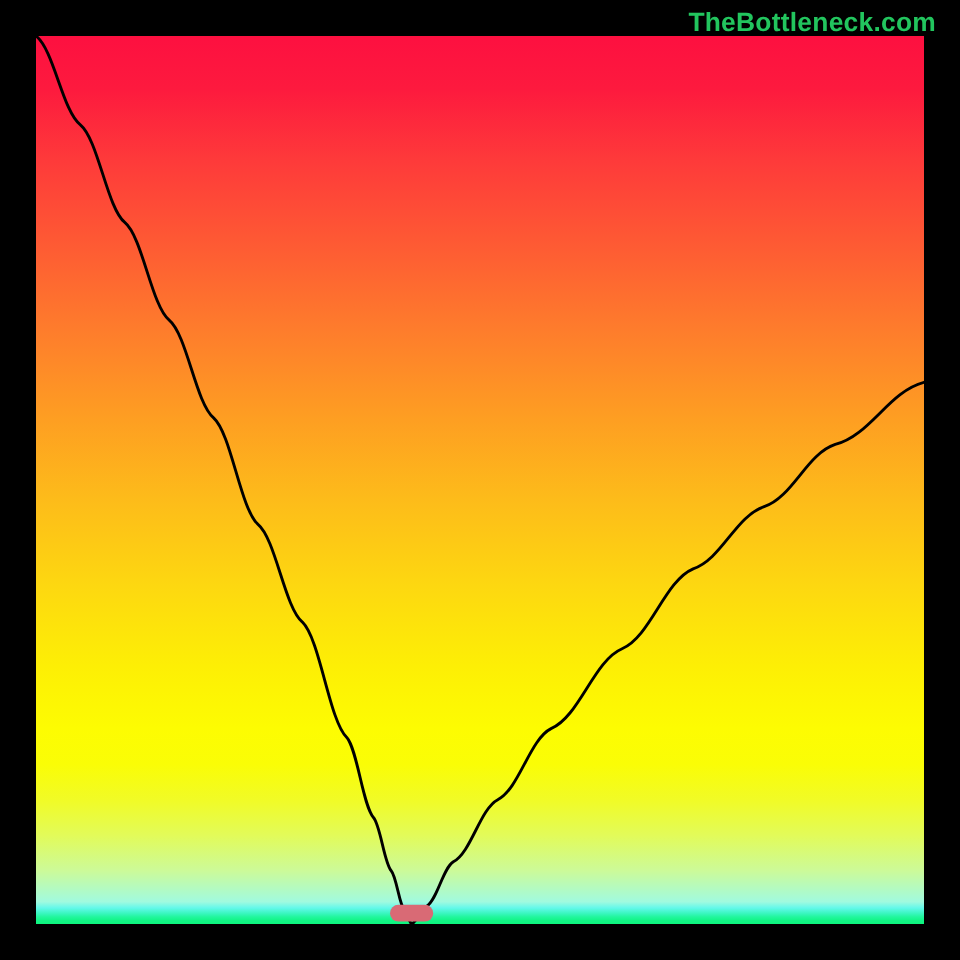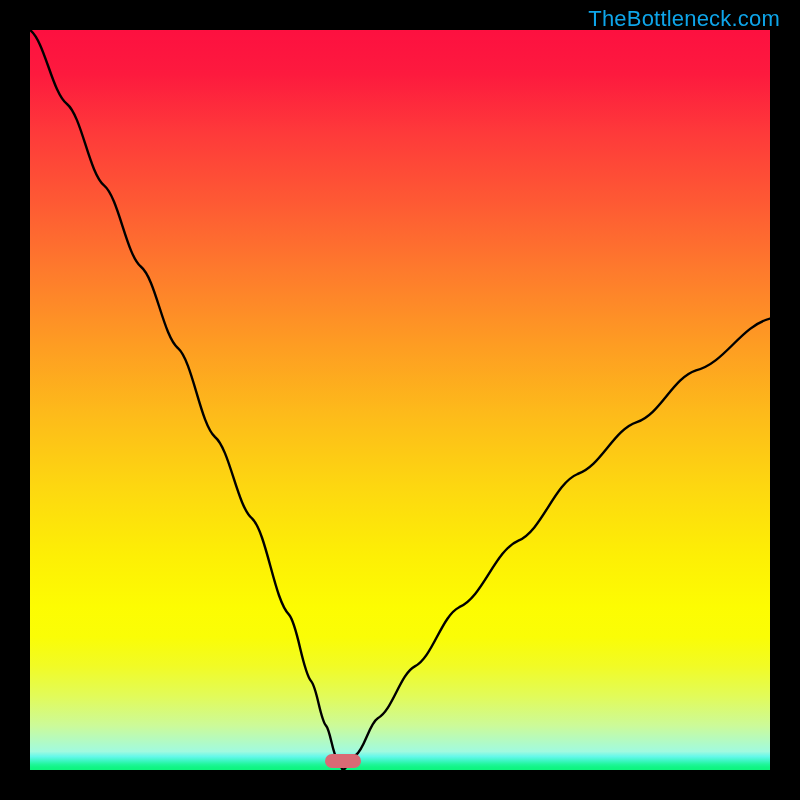--- a/index.html
+++ b/index.html
@@ -16,24 +16,24 @@
     left: 0;
     top: 0;
     width: 800px;
     height: 800px;
     background: #000;
   }
   .watermark {
     position: absolute;
     top: 6px;
     right: 20px;
-    color: #0ea5e9;
+    color: #22c55e;
     font-size: 22px;
     letter-spacing: 0.2px;
-    font-weight: 400;
+    font-weight: 700;
   }
   .plot-area {
     position: absolute;
     left: 30px;
     top: 30px;
     width: 740px;
     height: 740px;
     overflow: hidden;
   }
   .gradient {

